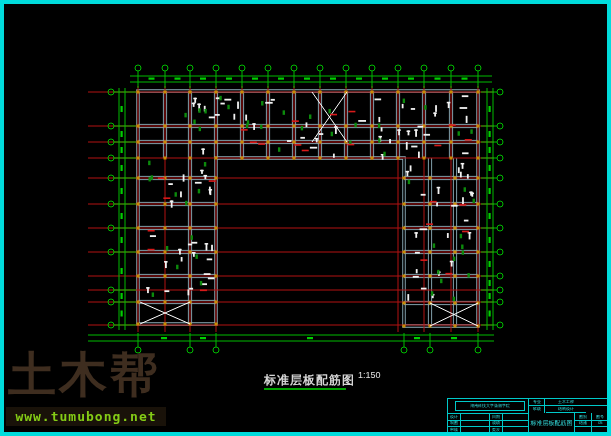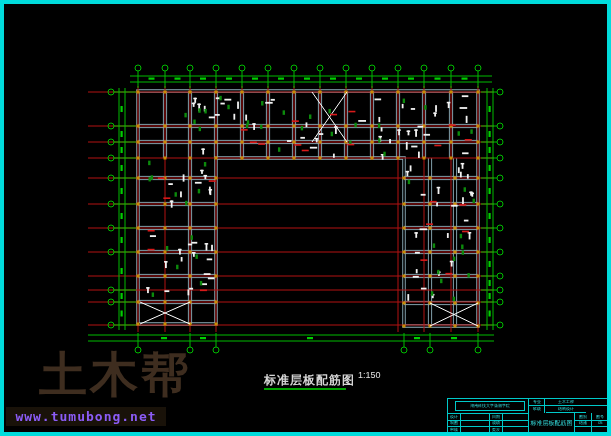--- a/index.html
+++ b/index.html
@@ -8,24 +8,24 @@
   .frame{position:absolute;inset:0;border:4px solid #00dcdc;pointer-events:none;z-index:30;}
   #plan{position:absolute;left:0;top:0;z-index:1;}
   
   .caption{position:absolute;left:264px;top:372px;z-index:10;color:#d5d5d5;
            font-size:12px;font-weight:bold;letter-spacing:1px;white-space:nowrap;}
   .caption .scale{font-size:9px;font-weight:normal;position:relative;top:-6px;left:3px;color:#e2e2e2;letter-spacing:0;}
   .caption-underline{position:absolute;left:264px;top:388px;width:82px;height:2px;background:#00a400;z-index:10;}
   
   .wm-brand{position:absolute;left:8px;top:350px;z-index:20;color:#3e2d1f;
             font-size:48px;font-weight:bold;letter-spacing:3px;line-height:1;
-            font-family:"DejaVu Sans",sans-serif;margin-left:31px;}
+            font-family:"DejaVu Sans",sans-serif;}
   .wm-bar{position:absolute;left:6px;top:407px;width:160px;height:19px;z-index:20;
           background:#191209;display:flex;align-items:center;justify-content:center;}
-  .wm-url{color:#8b5cf6;font-size:13px;font-weight:bold;letter-spacing:1px;
+  .wm-url{color:#84cc16;font-size:13px;font-weight:bold;letter-spacing:1px;
           font-family:"DejaVu Sans Mono",monospace;}
   
   .tblock{position:absolute;left:447px;top:398px;width:162px;height:35px;z-index:15;
           color:#35e2e2;font-size:6px;line-height:1;}
   .tb{position:absolute;border:1px solid #00c9c9;box-sizing:border-box;}
   .tb-text{display:flex;align-items:center;justify-content:center;overflow:hidden;white-space:nowrap;}
   .tiny{font-size:6px;transform:scale(.66);transform-origin:center center;}
   .tline{position:absolute;background:#00c9c9;}
 </style>
 </head>

